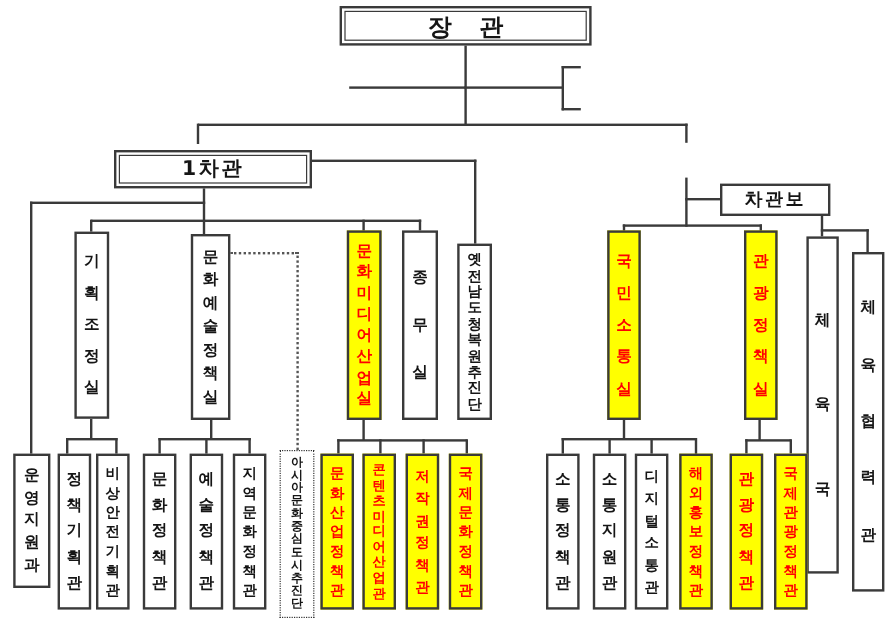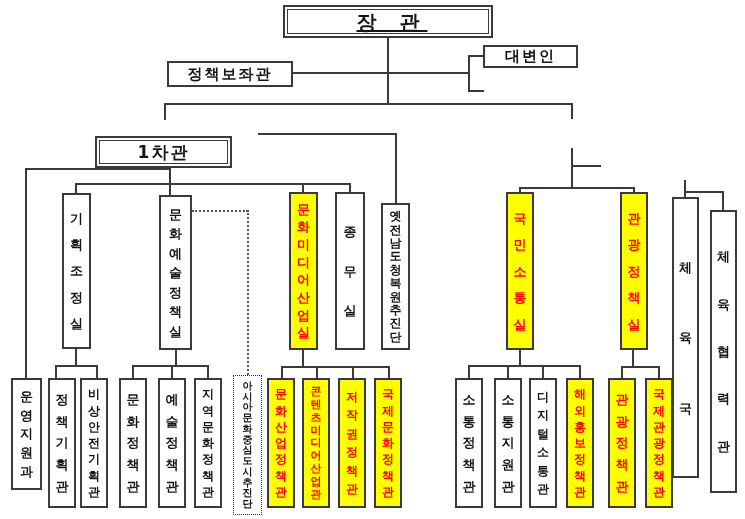--- a/index.html
+++ b/index.html
@@ -15,21 +15,21 @@
   .box{
     position:absolute;box-sizing:border-box;background:#fff;border:2px solid #3a3a3a;
     display:flex;align-items:center;justify-content:center;
     font-weight:bold;color:#151515;z-index:2;line-height:1;
   }
   .dbl::before{content:"";position:absolute;inset:2px;border:1.5px solid #3a3a3a;pointer-events:none;}
   .vbox{flex-direction:column;justify-content:space-evenly;padding:4px 0;}
   .vbox span{display:block;}
   .hl{background:var(--hl-bg,#ffff00);color:var(--hl-tx,#ff0000);}
   .dotted{border:1.6px dotted #333;}
-  .f20{font-size:20px;letter-spacing:8px;text-indent:8px;text-decoration:underline;}
+  .f20{font-size:20px;letter-spacing:8px;text-indent:8px;}
   .f17{font-size:17px;letter-spacing:2px;}
   .f15{font-size:15px;letter-spacing:2px;}
   .s13{font-size:13px;}
   .s12{font-size:12px;}
   .s11{font-size:11px;}
   .s10{font-size:10px;}
 </style>
 </head>
 <body>
 
@@ -94,34 +94,31 @@
 
   <div class="ln lnv" style="left:632px;top:350px;height:17px"></div>
   <div class="ln lnh" style="left:621px;top:366px;width:38px"></div>
   <div class="ln lnv" style="left:621px;top:366px;height:12px"></div>
   <div class="ln lnv" style="left:658px;top:366px;height:12px"></div>
 
   <div class="box dbl f20" style="left:283px;top:5px;width:210px;height:33px">
       <span>장 관</span>
     </div>
 
-  <div class="box f15" style="left:167px;top:61px;width:126px;height:26px">
-      <span>정책보좌관</span>
-    </div>
-
-  <div class="box f15" style="left:483px;top:45px;width:95px;height:23px">
-      <span>대변인</span>
-    </div>
-
-
-  <div class="box dbl f17" style="left:95px;top:136px;width:137px;height:32px">
+
+
+
+  <div class="box dbl f17" style="left:95px;top:125px;width:165px;height:32px">
       <span>1차관</span>
     </div>
 
 
+  <div class="box f15" style="left:600px;top:153px;width:92px;height:27px">
+      <span>차관보</span>
+    </div>
 
   <div class="box vbox s13 vboxed" style="left:62px;top:193px;width:29px;height:156px">
       <span>기</span>
       <span>획</span>
       <span>조</span>
       <span>정</span>
       <span>실</span>
     </div>
 
   <div class="box vbox s13 vboxed" style="left:159px;top:195px;width:33px;height:155px">

